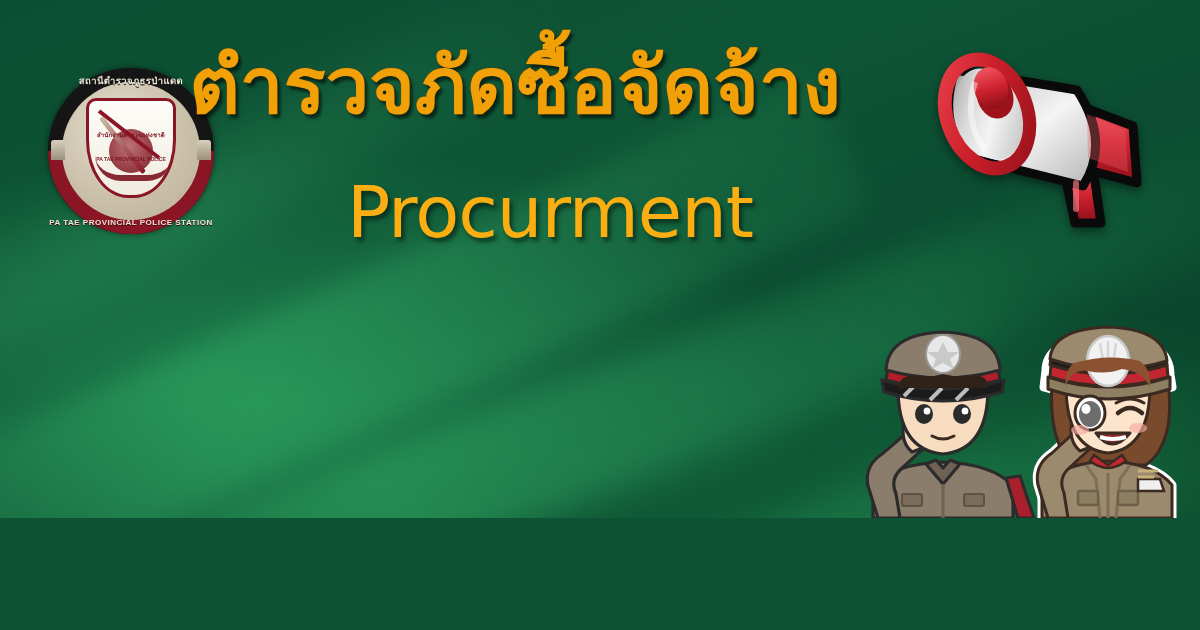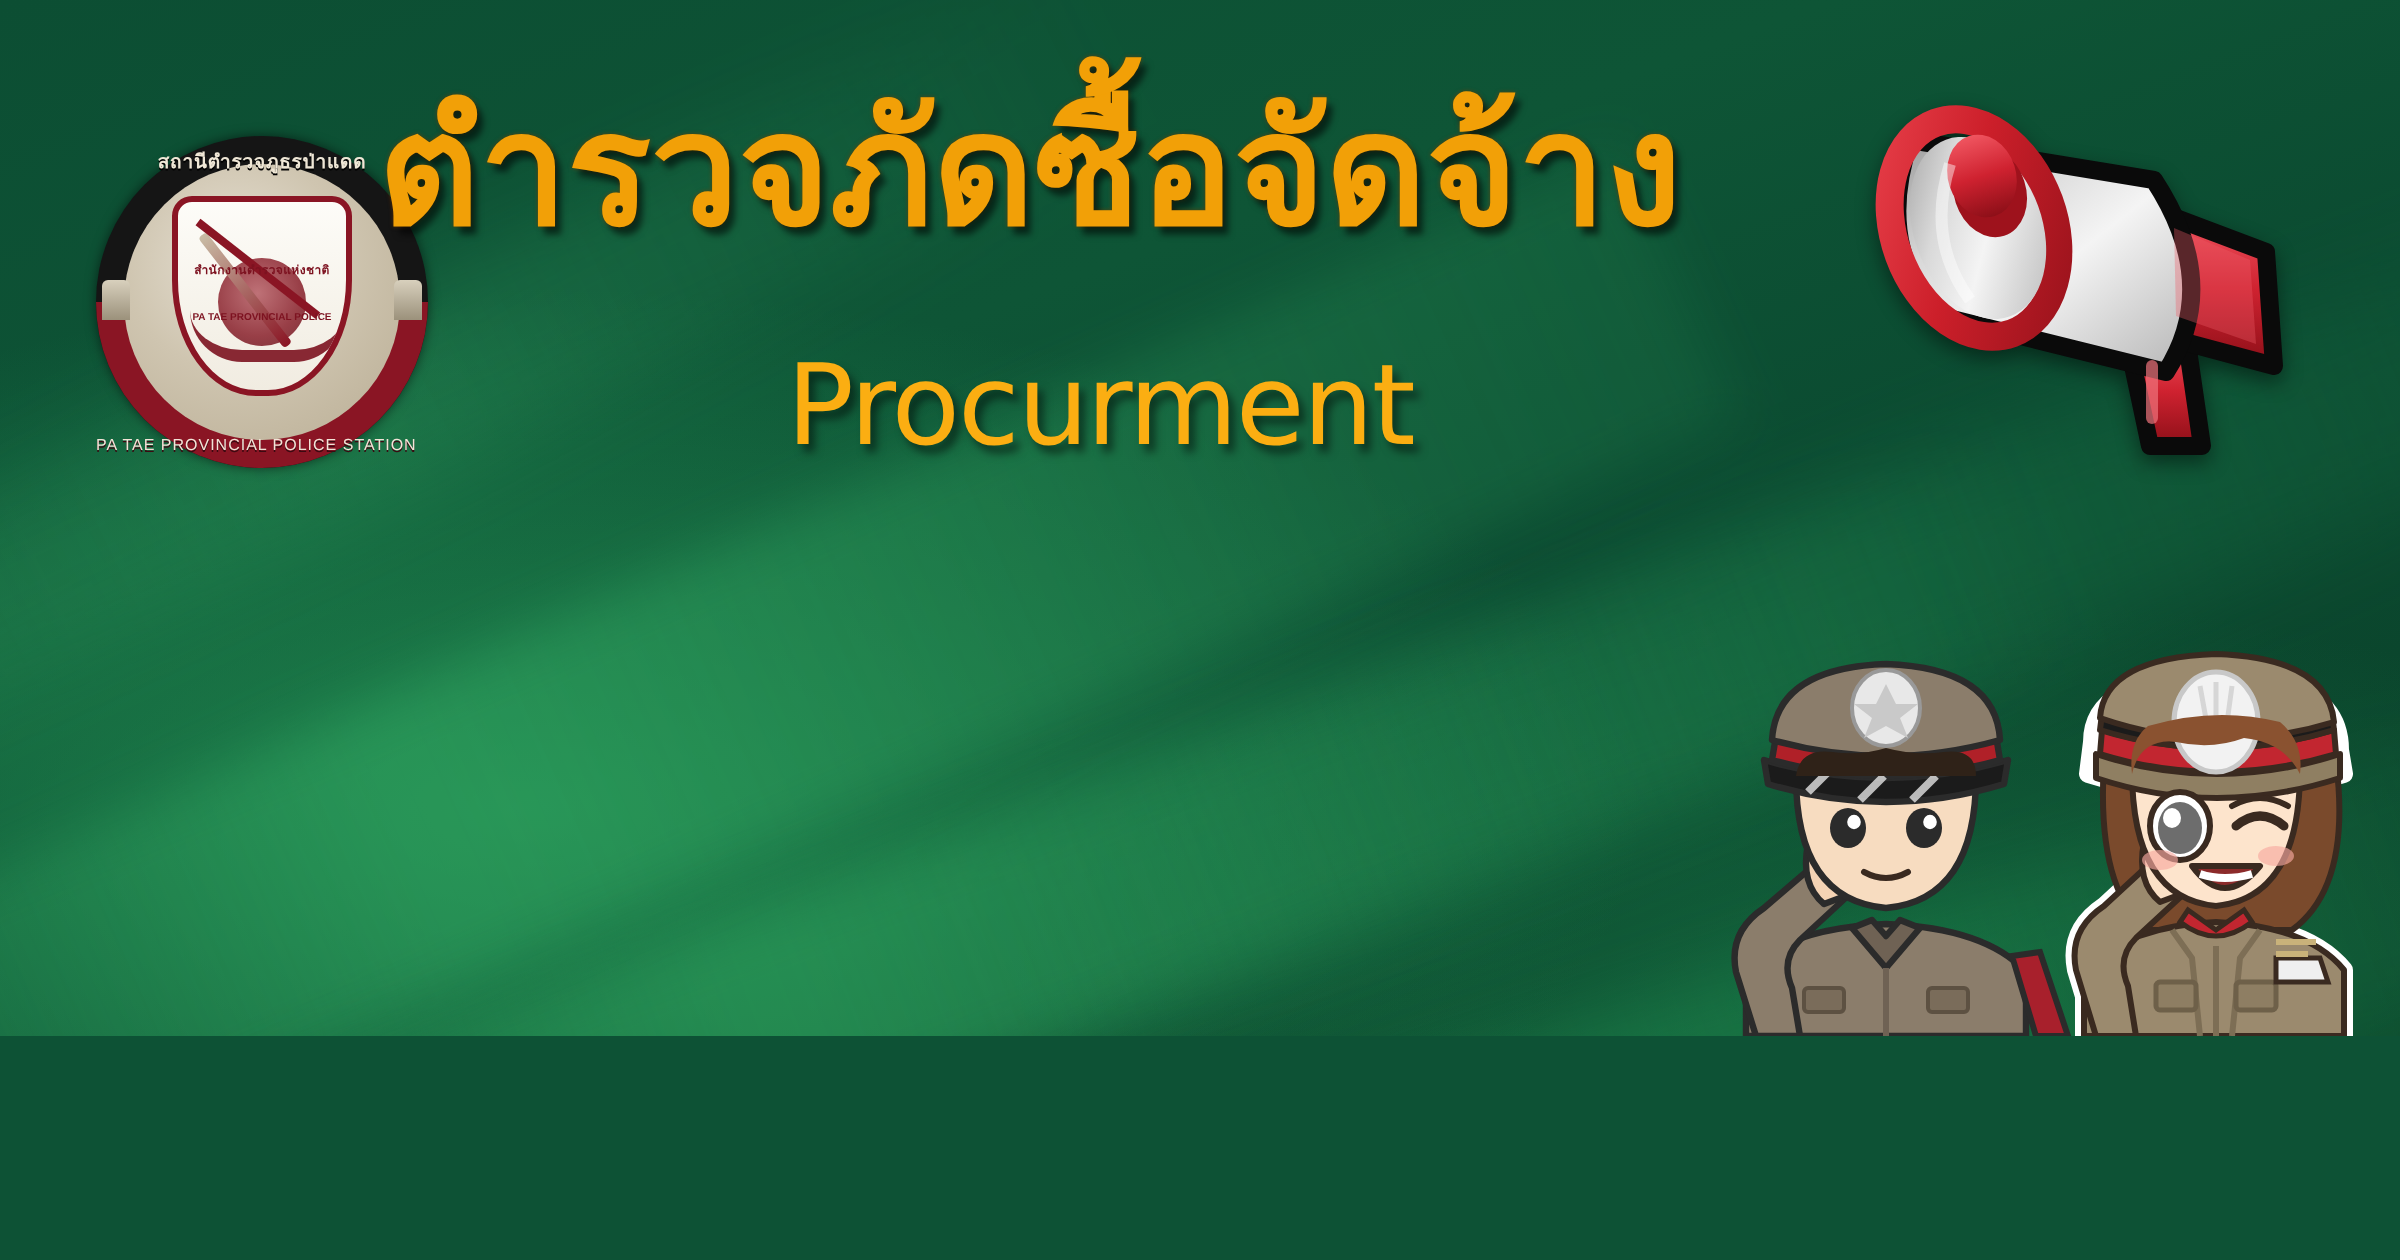--- a/index.html
+++ b/index.html
@@ -82,22 +82,22 @@
     position:absolute; left:6px; bottom:14px; width:78px; height:26px;
     border-bottom:6px solid #7d1220; border-radius:0 0 40px 40px;
     opacity:.9;
   }
   #logo .txt-top{
     position:absolute; left:0; top:5px; width:100%; text-align:center;
     font-size:9.5px; color:#efe7d6; letter-spacing:.4px; font-weight:bold;
     text-shadow:0 1px 0 #000;
   }
   #logo .txt-bot{
-    position:absolute; left:0; bottom:7px; width:100%; 
-    font-size:8px; color:#f3e4d8; letter-spacing:.5px; font-weight:normal;
+    position:absolute; left:0; bottom:7px; width:100%; text-align:center;
+    font-size:8px; color:#f3e4d8; letter-spacing:.5px; font-weight:bold;
     text-shadow:0 1px 0 #3b0a11;
   }
   #logo .txt-shield{
     position:absolute; left:0; top:62px; width:100%; text-align:center;
     font-size:6px; color:#7d1220; font-weight:bold; letter-spacing:.2px;
   }
   #logo .txt-shield2{
     position:absolute; left:0; top:88px; width:100%; text-align:center;
     font-size:5px; color:#7d1220; font-weight:bold;
   }
@@ -113,21 +113,21 @@
     font-family:"DejaVu Sans","Liberation Sans",sans-serif;
     font-size:78px; font-weight:bold; line-height:1.05;
     color:#F2A007;
     text-shadow:3px 4px 3px rgba(0,0,0,.55), 0 0 2px rgba(120,60,0,.7);
     white-space:nowrap;
   }
   .head-en{
     position:absolute; left:0; top:176px; width:1200px; text-align:center;
     padding-right:100px;
     font-family:"DejaVu Sans","Liberation Sans",sans-serif;
-    font-size:56px; font-weight:400; line-height:1;
+    font-size:72px; font-weight:400; line-height:1;
     color:#FBAE12;
     text-shadow:3px 4px 4px rgba(0,0,0,.5);
     letter-spacing:-1px;
   }
 
   
   #month-banner{
     position:absolute; left:160px; top:294px; width:902px; height:122px;
     background:#F5EE00;
     border:4px solid #2f6fb0;

